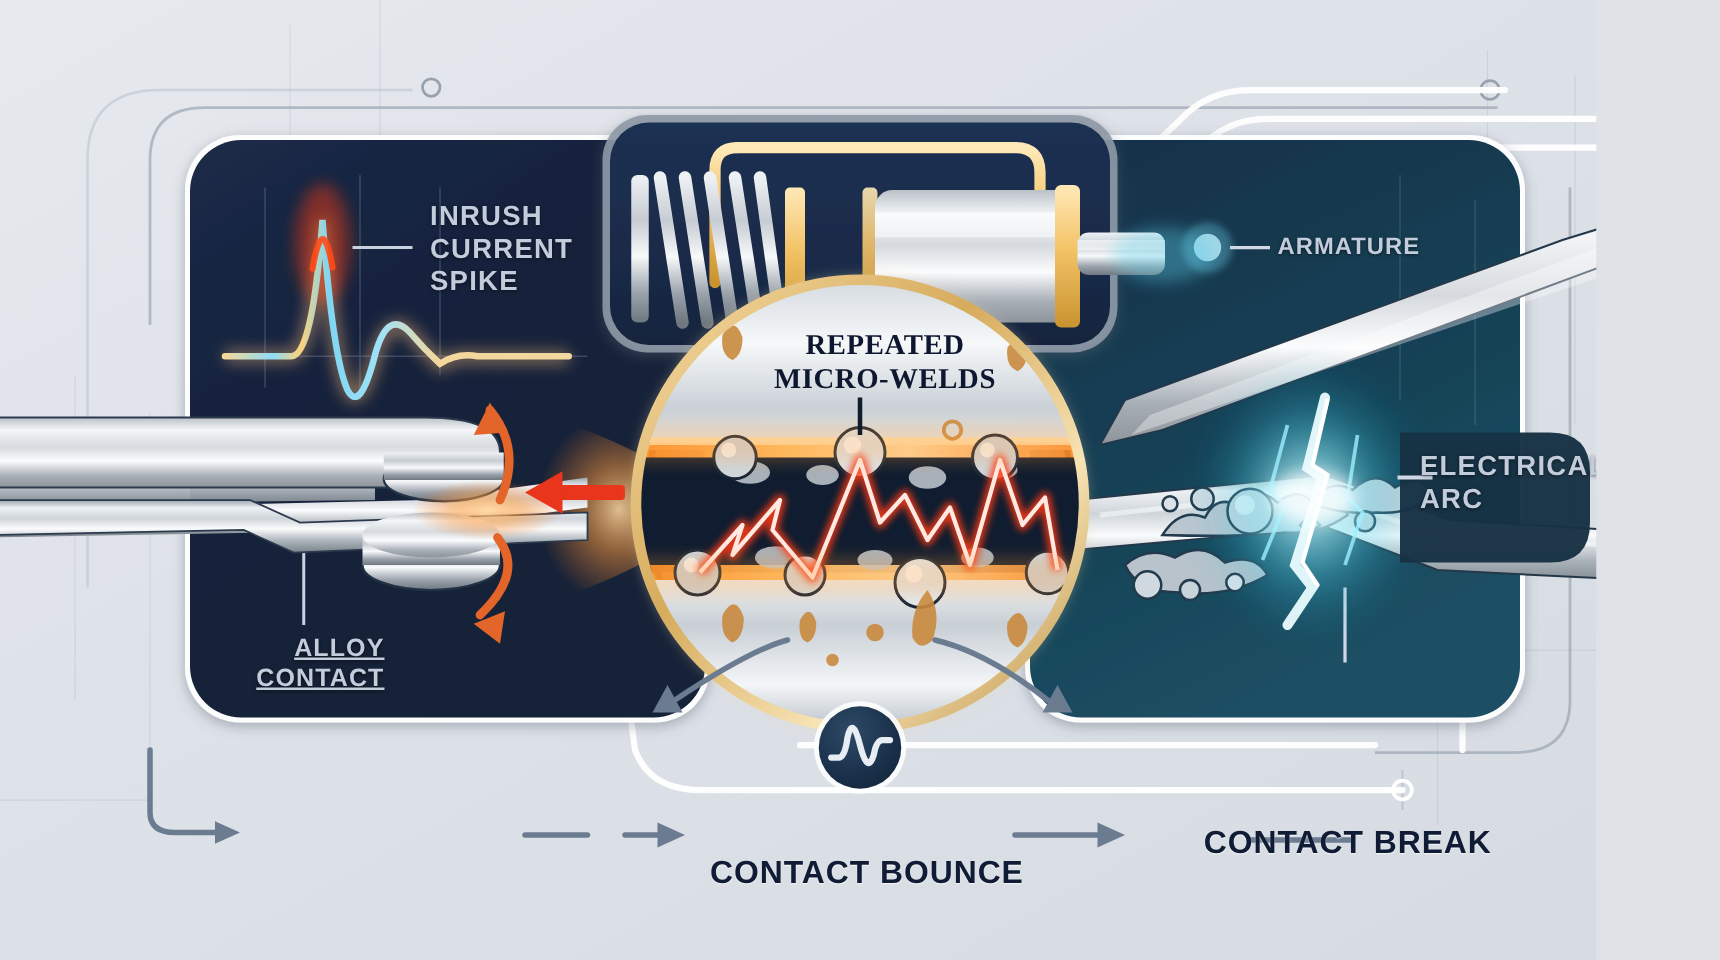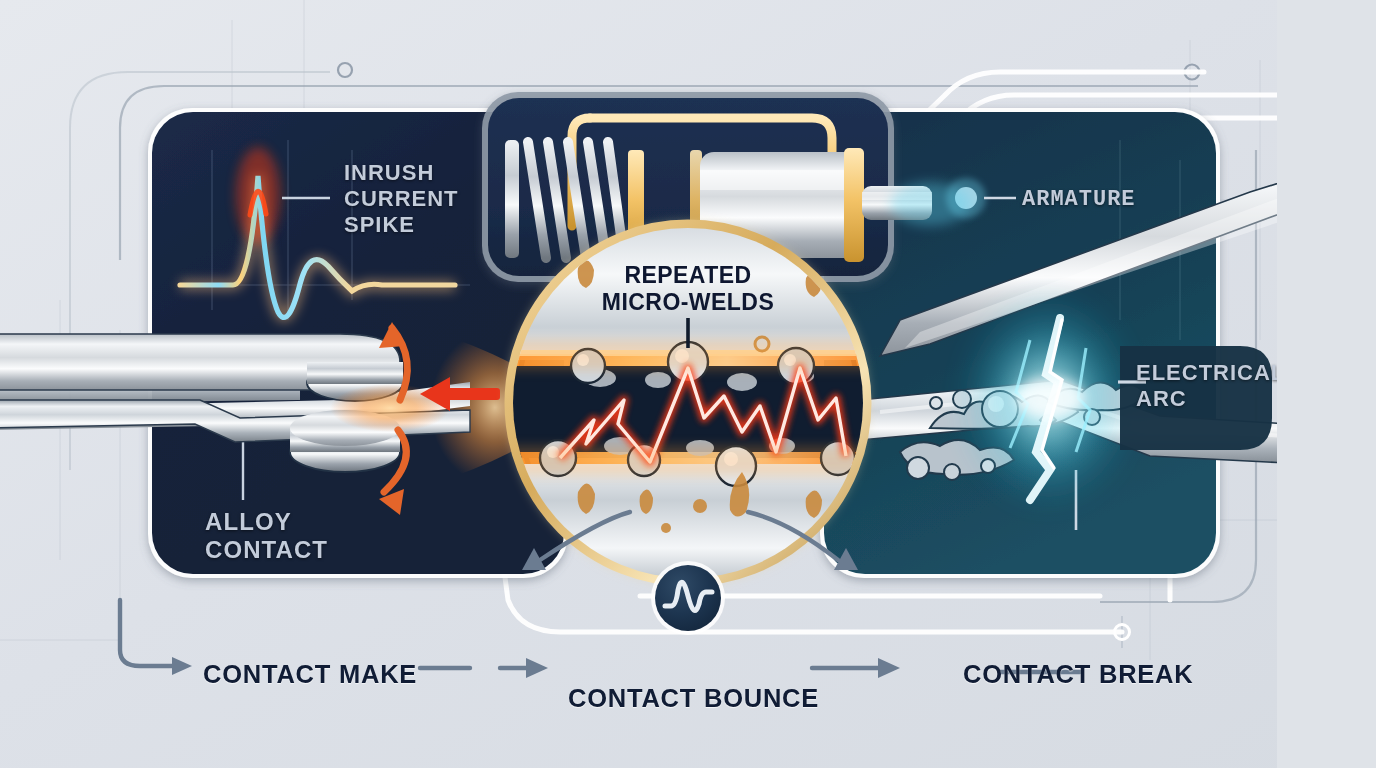--- a/index.html
+++ b/index.html
@@ -462,31 +462,30 @@
   <g>
     <path d="M1120 346 L1240 346 Q1272 346 1272 378 L1272 418 Q1272 450 1240 450 L1120 450 Z" fill="#173244" opacity=".97"></path>
     <line x1="1118" y1="382" x2="1146" y2="382" stroke="#cfd8e4" stroke-width="3.2"></line>
   </g>
 </svg>
 
 <div class="lbl lbl-light" style="left:344px;top:160px;font-size:22px;text-align:left;">INRUSH
 CURRENT
 SPIKE</div>
 
-<div class="lbl lbl-light" style="left:205px;top:508px;font-size:24px;text-align:left;">ALLOY
+<div class="lbl lbl-light" style="left:205px;top:508px;font-size:20px;text-align:right;text-decoration:underline;">ALLOY
 CONTACT</div>
 
-<div class="lbl lbl-black" style="left:588px;top:262px;width:200px;font-size:23px;text-align:center;letter-spacing:.02em;">REPEATED
+<div class="lbl lbl-black" style="left:608px;top:262px;width:200px;font-size:23px;text-align:center;letter-spacing:.02em;font-family:Liberation Serif, serif;">REPEATED
 MICRO-WELDS</div>
 
-<div class="lbl lbl-light" style="left:1022px;top:187px;font-size:22px;font-family:Liberation Mono, monospace;">ARMATURE</div>
+<div class="lbl lbl-light" style="left:1022px;top:187px;font-size:19px;">ARMATURE</div>
 
 <div class="lbl lbl-light" style="left:1136px;top:360px;font-size:22px;text-align:left;width:130px;">ELECTRICAL
 ARC</div>
 
 
-<div class="lbl stage-lbl" style="left:203px;top:659px;">CONTACT MAKE</div>
 
 <div class="lbl stage-lbl" style="left:568px;top:659px;margin-top:24px;">CONTACT BOUNCE</div>
 
 <div class="lbl stage-lbl" style="left:963px;top:659px;text-align:right;">CONTACT BREAK</div>
 
 </div>
 
 </body></html>

